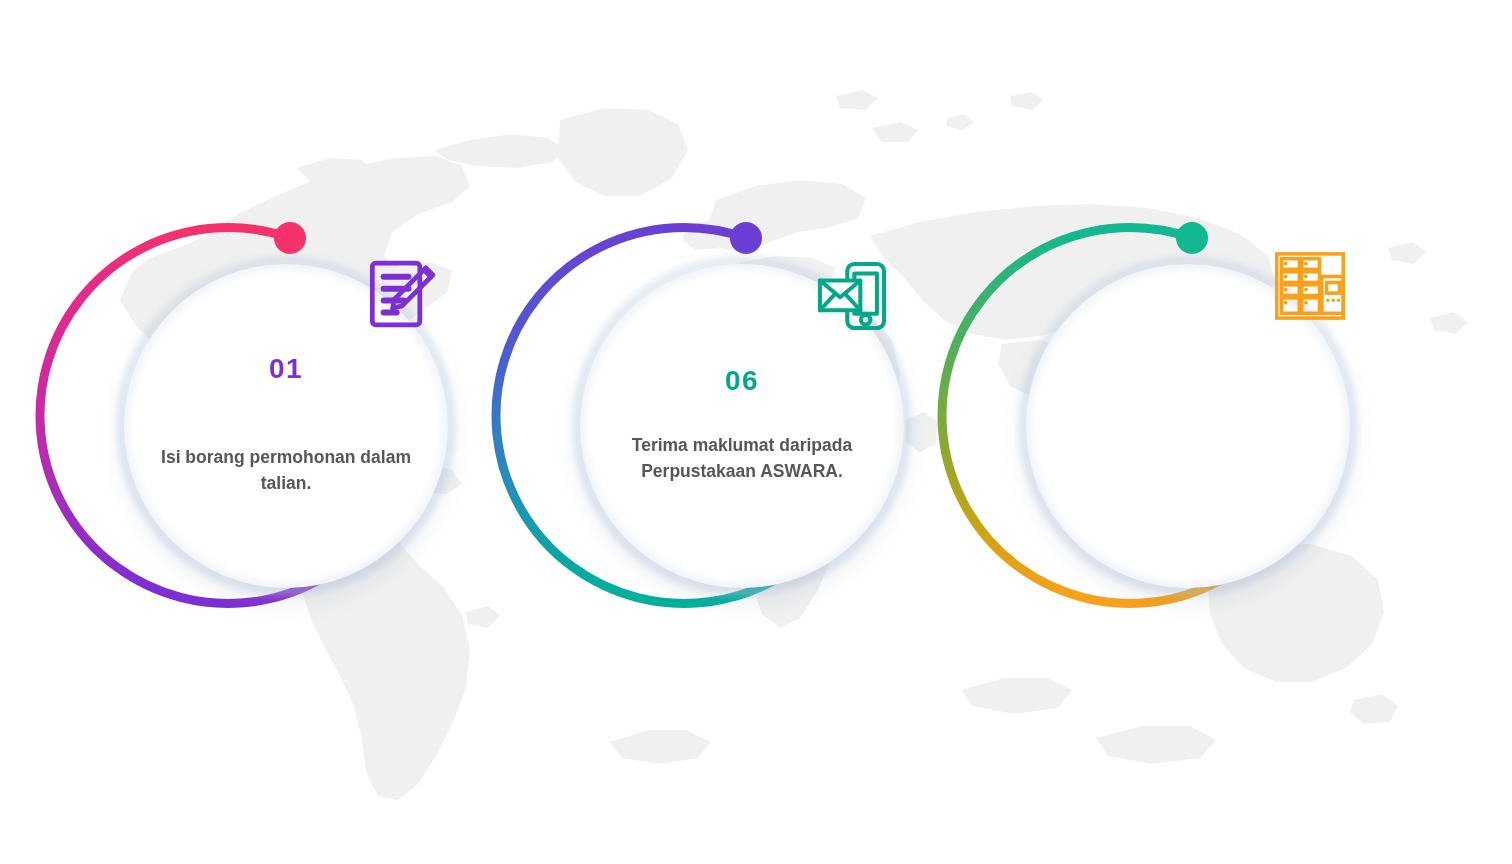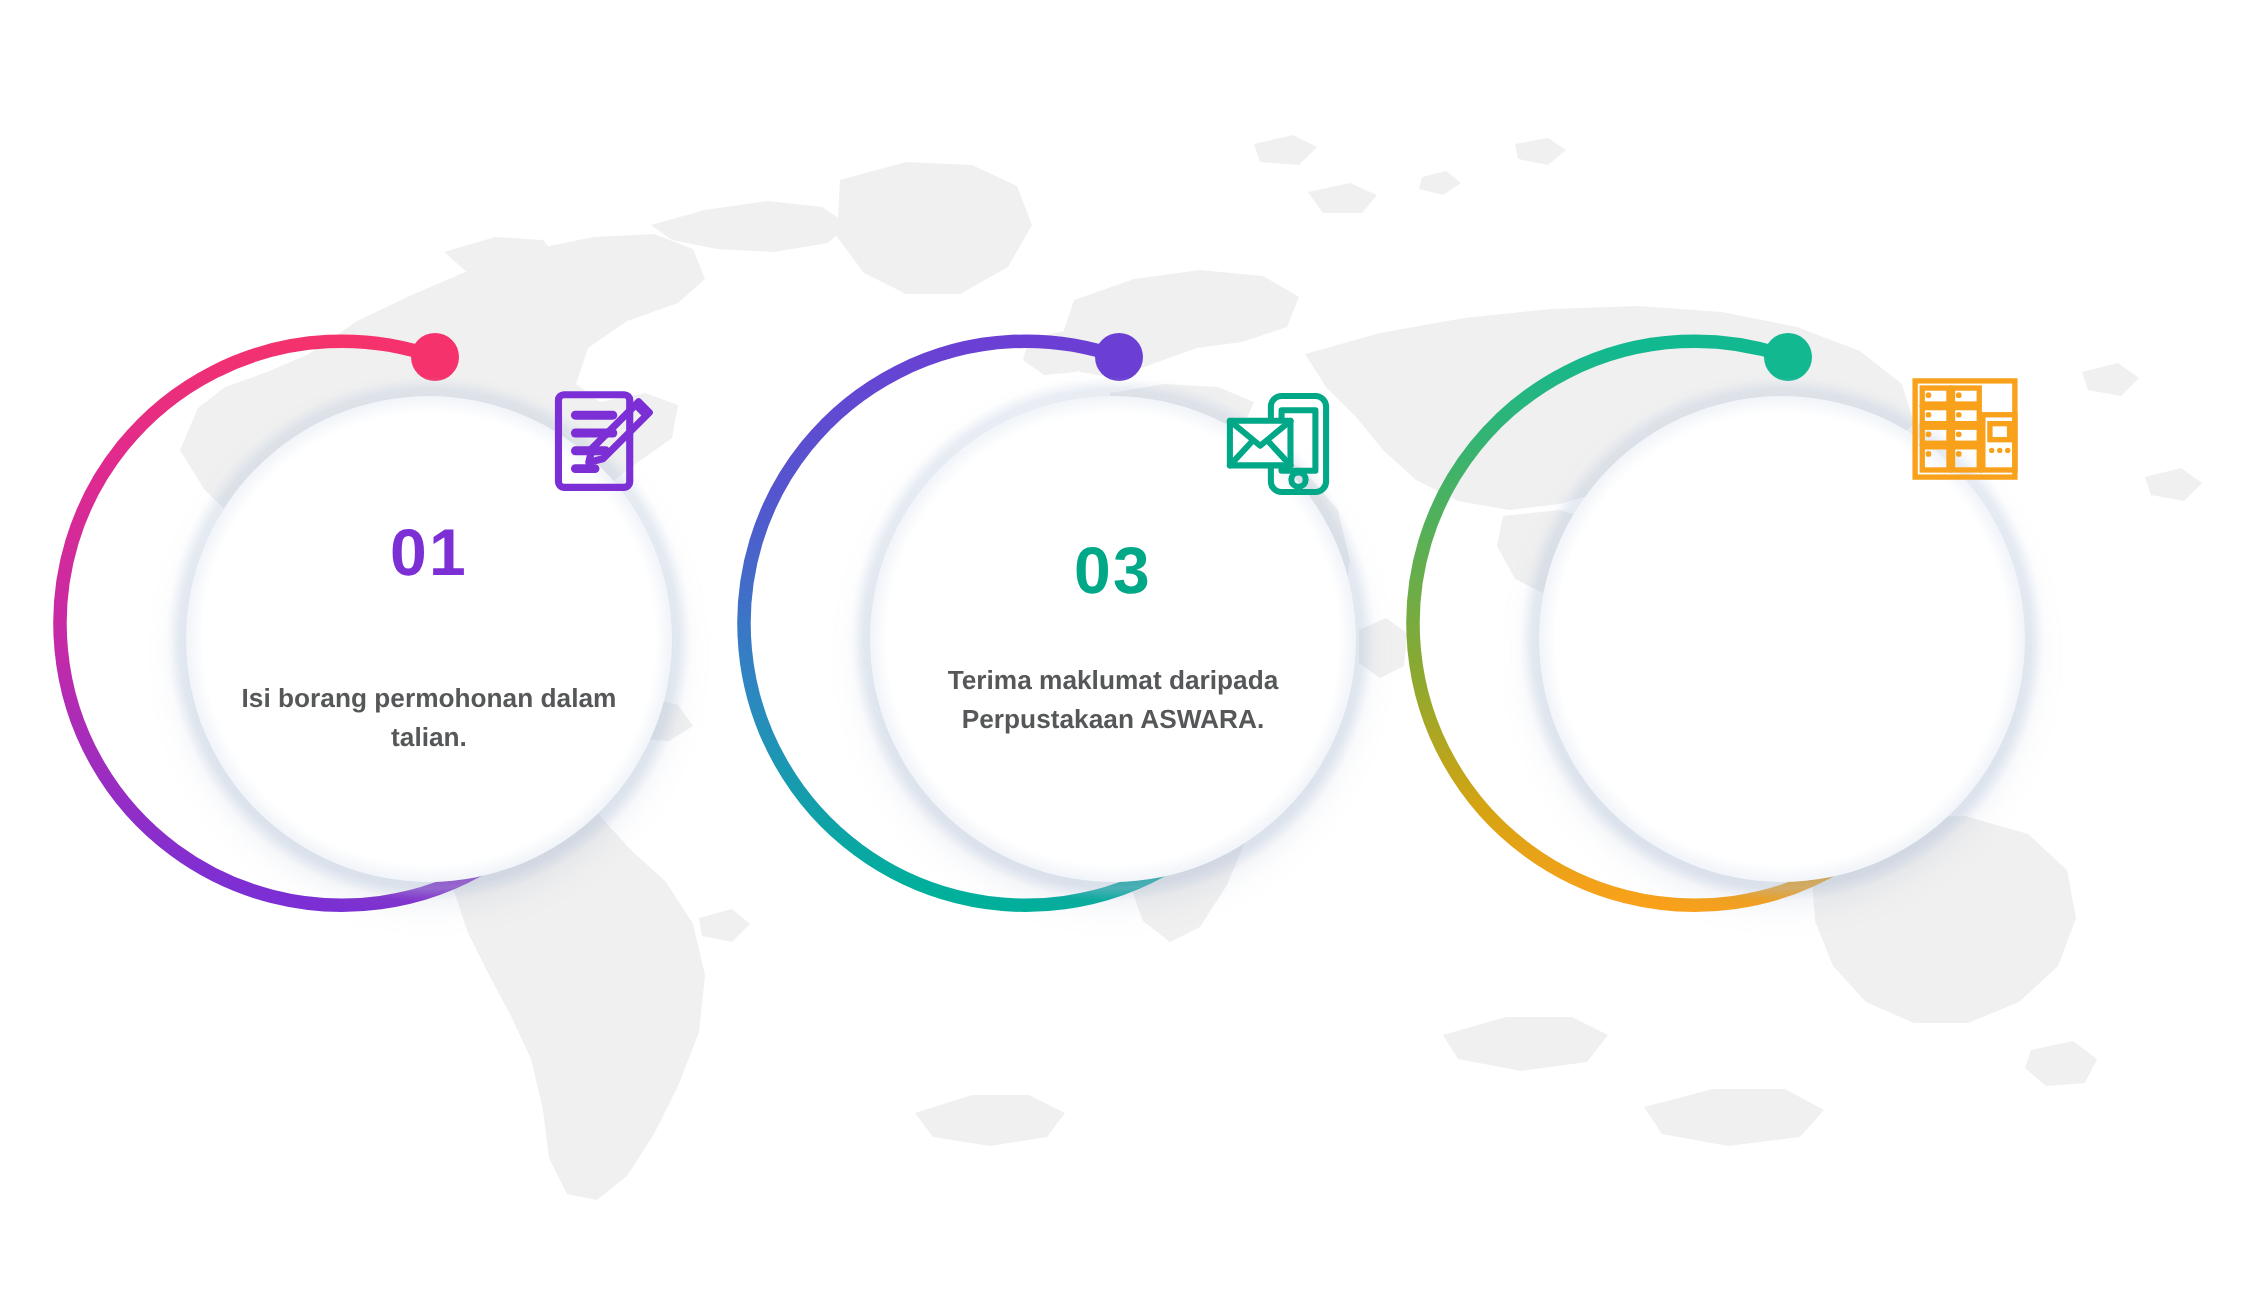--- a/index.html
+++ b/index.html
@@ -63,21 +63,21 @@
     width: 324px; height: 324px;
     display: flex;
     flex-direction: column;
     align-items: center;
     justify-content: center;
     text-align: center;
     box-sizing: border-box;
     padding: 0 12px;
   }
   .num {
-    font-size: 44px;
+    font-size: 28px;
     font-weight: 700;
     letter-spacing: 1.5px;
     line-height: 1;
     margin-bottom: 38px;
     text-align: center;
   }
   .desc {
     font-size: 17.5px;
     font-weight: 700;
     line-height: 1.46;
@@ -210,21 +210,21 @@
       </defs>
       <path d="M 204 32
                A 188 188 0 1 0 326 248" fill="none" stroke="url(#grad2)" stroke-width="9" stroke-linecap="round"></path>
       <circle cx="204" cy="32" r="16" fill="#6B3FD4"></circle>
       <circle cx="326" cy="250" r="16" fill="#00B09B"></circle>
     </svg>
 
     <div class="disc"></div>
 
     <div class="content">
-      <div class="num" style="color: rgb(0, 168, 135);">03</div>
+      <div class="num" style="color: rgb(0, 168, 135);">06</div>
       <div class="desc" style="color: rgb(85, 87, 89);">Terima maklumat daripada Perpustakaan ASWARA.</div>
     </div>
 
     <svg class="step-icon icon-2" viewBox="0 0 64 64" aria-hidden="true">
       <g fill="none" stroke="#00A887" stroke-width="3.4" stroke-linejoin="round" stroke-linecap="round">
         <rect x="28" y="5" width="31" height="54" rx="6"></rect>
         <rect x="34" y="13" width="19" height="34"></rect>
         <circle cx="43.5" cy="52" r="4"></circle>
         <rect x="5" y="19" width="34" height="25" fill="#ffffff"></rect>
         <path d="M5 19 L22 33 L39 19"></path>

